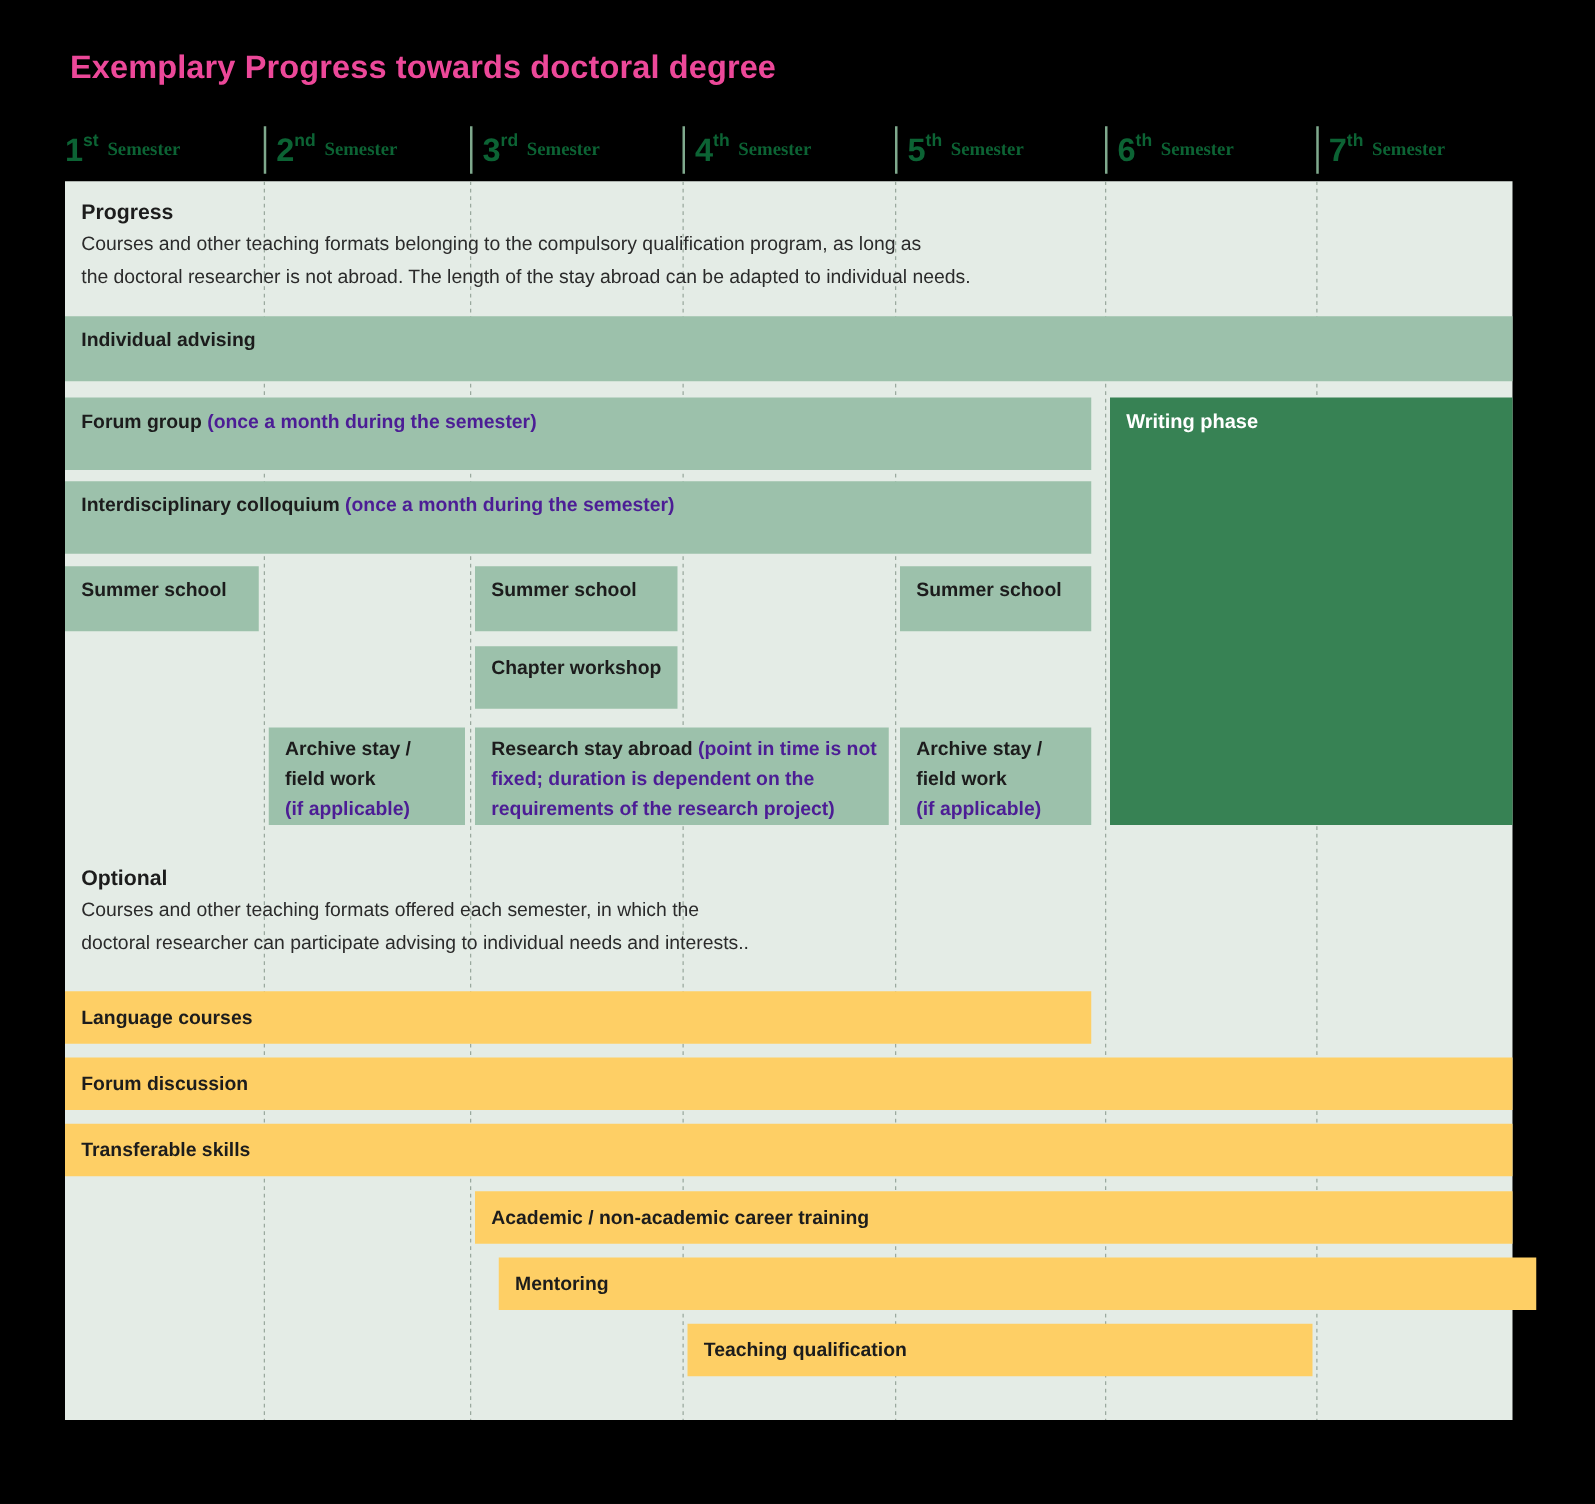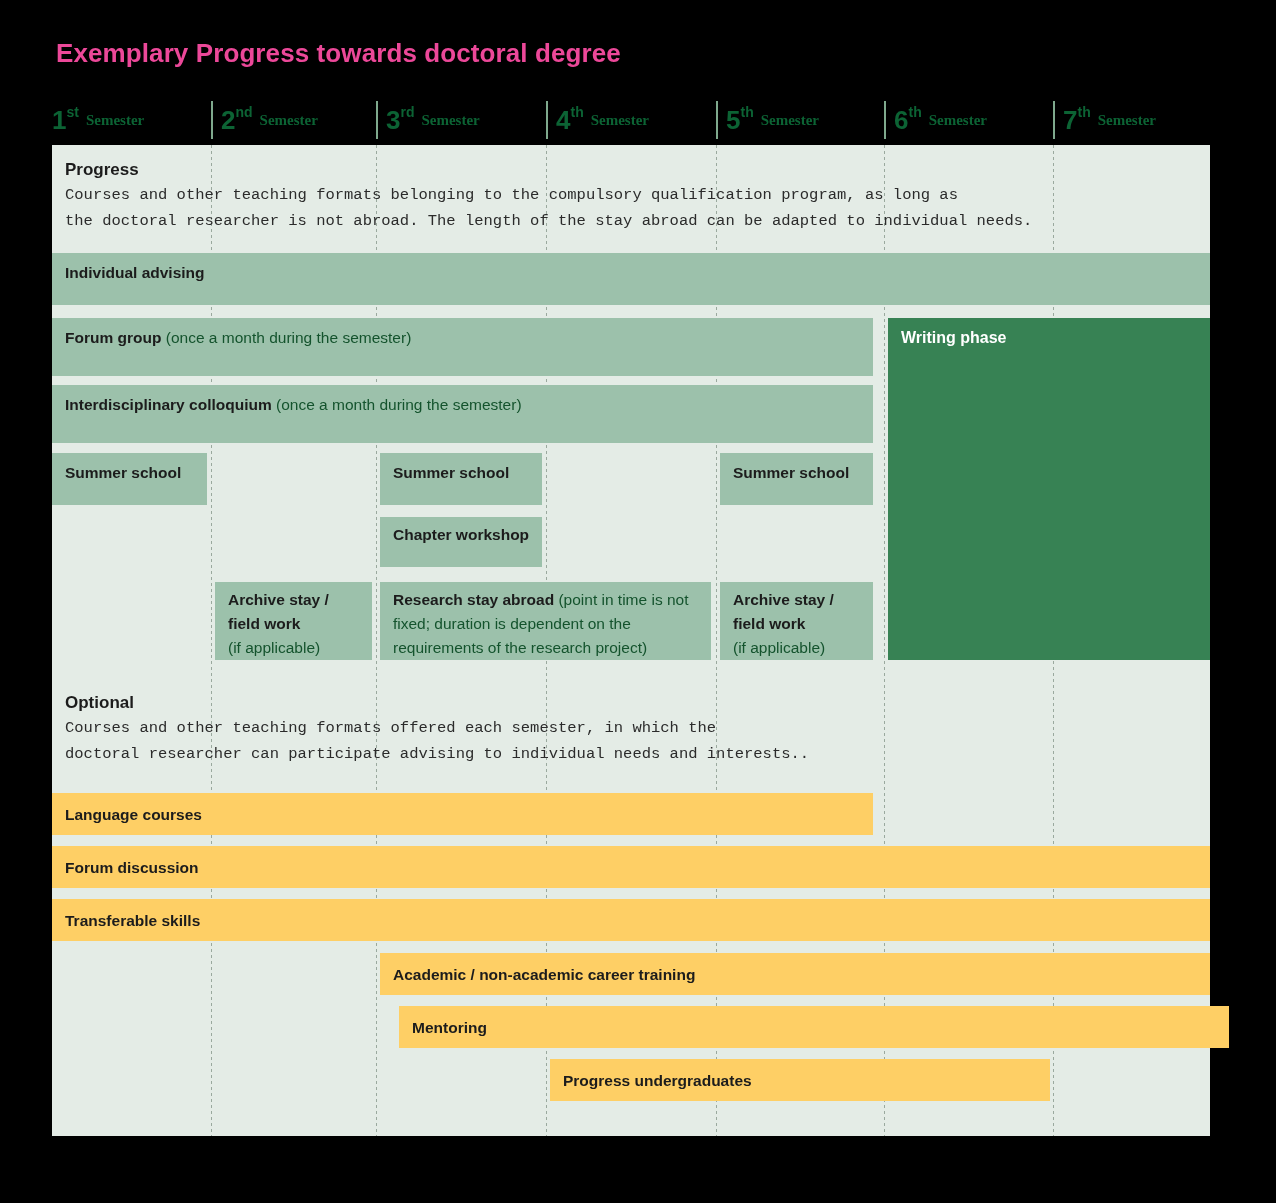--- a/index.html
+++ b/index.html
@@ -37,25 +37,25 @@
   .bar{position:absolute;box-sizing:border-box;}
   .green{background:#9cc1ab;}
   .darkgreen{background:#378254;}
   .orange{background:#fecf65;}
 
   .bar .txt{
     position:absolute;left:13px;top:8px;right:8px;
     font-size:15.5px;line-height:1.55;
   }
   .bar .txt b{font-weight:bold;}
-  .bar .txt .reg{font-weight:normal;color:#14532d;}
+  .bar .txt .reg{font-weight:bold;color:#4c1d95;}
 
   .section{position:absolute;left:13px;right:8px;}
   .section .head{font-size:17px;font-weight:bold;margin-bottom:3px;}
-  .section .body{font-size:15.5px;line-height:1.66;color:#2b2b2b;font-family:Liberation Mono, monospace;}
+  .section .body{font-size:15.5px;line-height:1.66;color:#2b2b2b;}
 
   .wp .txt{color:#ffffff;font-weight:bold;font-size:16px;}
 </style>
 </head>
 <body>
 
 <div id="root">
 
   <div class="title">Exemplary Progress towards doctoral degree</div>
 
@@ -184,17 +184,17 @@
 
     <div class="bar orange" style="left:328px;top:808px;width:830px;height:42px">
       <div class="txt" style="top:10px"><b>Academic / non-academic career training</b></div>
     </div>
 
     <div class="bar orange" style="left:347px;top:861px;width:830px;height:42px">
       <div class="txt" style="top:10px"><b>Mentoring</b></div>
     </div>
 
     <div class="bar orange" style="left:498px;top:914px;width:500px;height:42px">
-      <div class="txt" style="top:10px"><b>Progress undergraduates</b></div>
+      <div class="txt" style="top:10px"><b>Teaching qualification</b></div>
     </div>
 
   </div>
 </div>
 
 </body></html>

